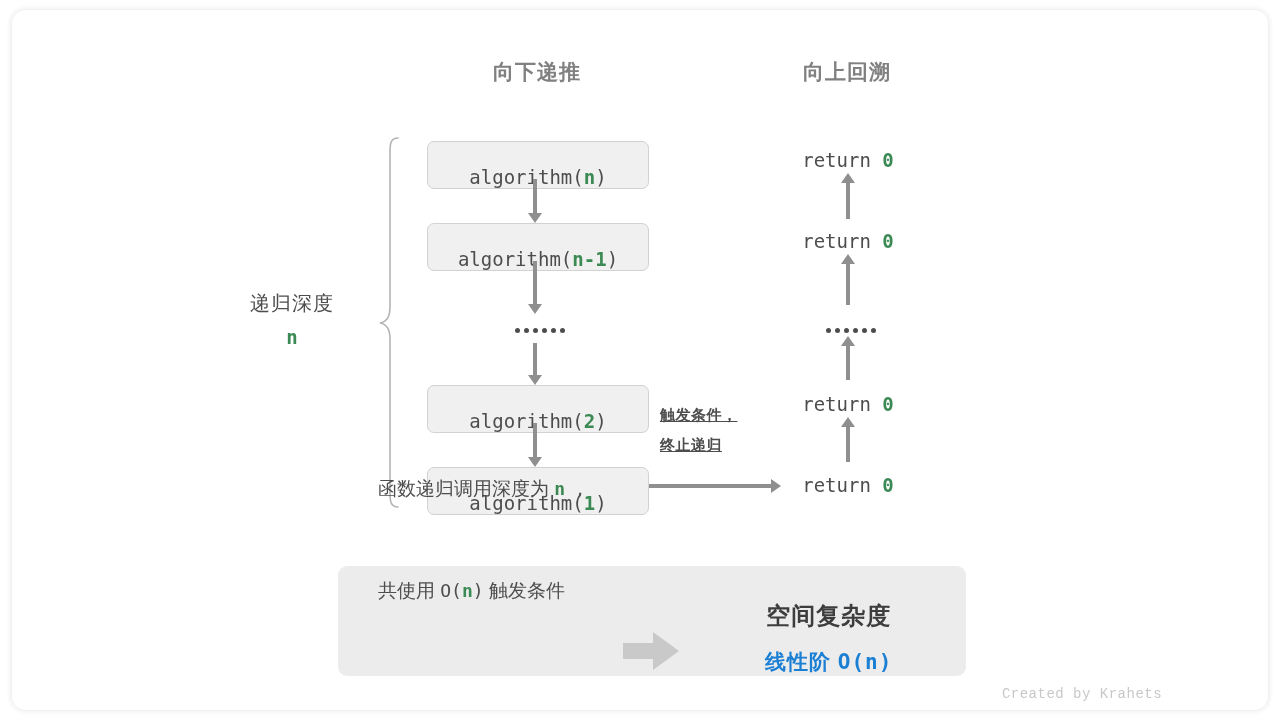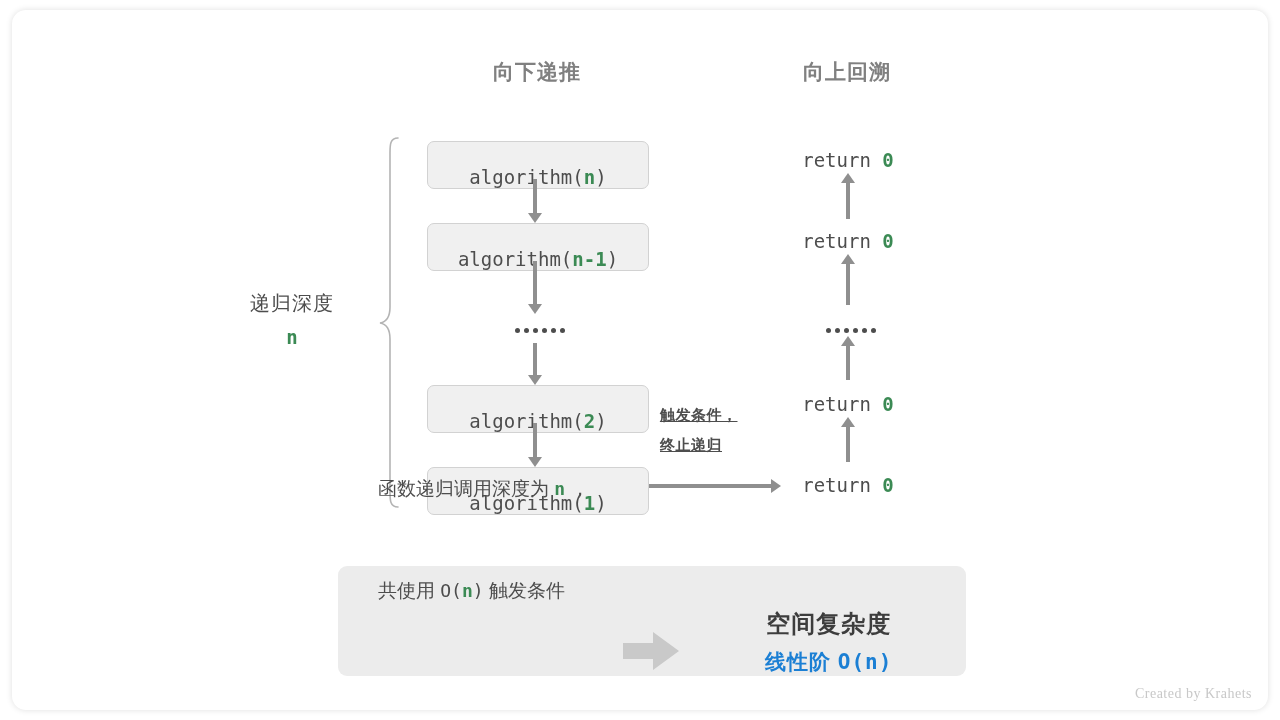--- a/index.html
+++ b/index.html
@@ -251,39 +251,39 @@
   }
   #summary-right .sr-title {
     display: block;
     font-size: 24px;
     font-weight: bold;
     color: #3d3d3d;
     letter-spacing: 1px;
   }
   #summary-right .sr-value {
     display: block;
-    margin-top: 8px;
+    margin-top: 16px;
     font-size: 21px;
     font-weight: bold;
     color: #1b7fd4;
     letter-spacing: 1px;
     white-space: pre;
   }
   #summary-right .sr-value .mono {
     font-family: "DejaVu Sans Mono", monospace;
   }
 
   
   #credit {
     position: absolute;
     left: 900px;
     top: 676px;
     width: 340px;
-    text-align: right;
-    font-family: Liberation Serif, serif;
+    text-align: center;
+    font-family: Liberation Mono, monospace;
     font-size: 14px;
     color: #c8c8c8;
     letter-spacing: 0.5px;
   }
 </style>
 </head>
 <body>
 
 <div id="canvas">
 

